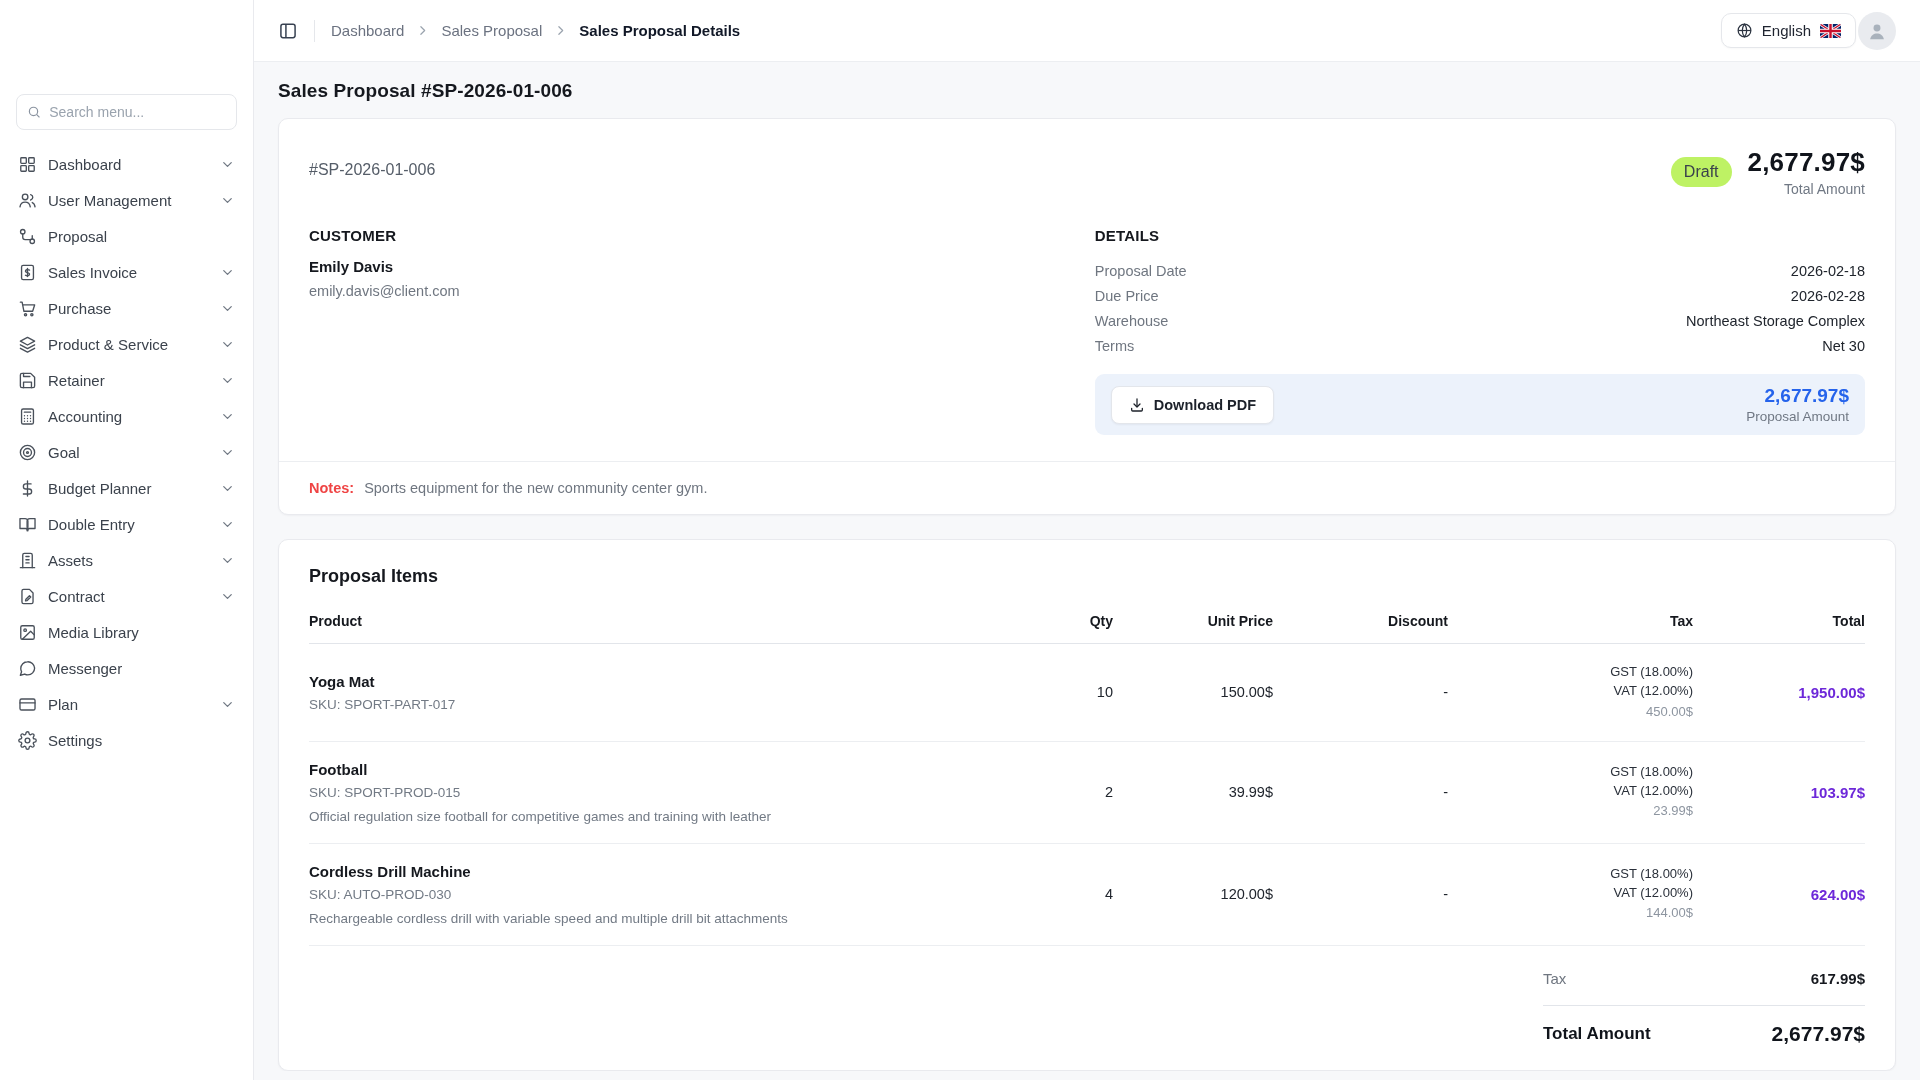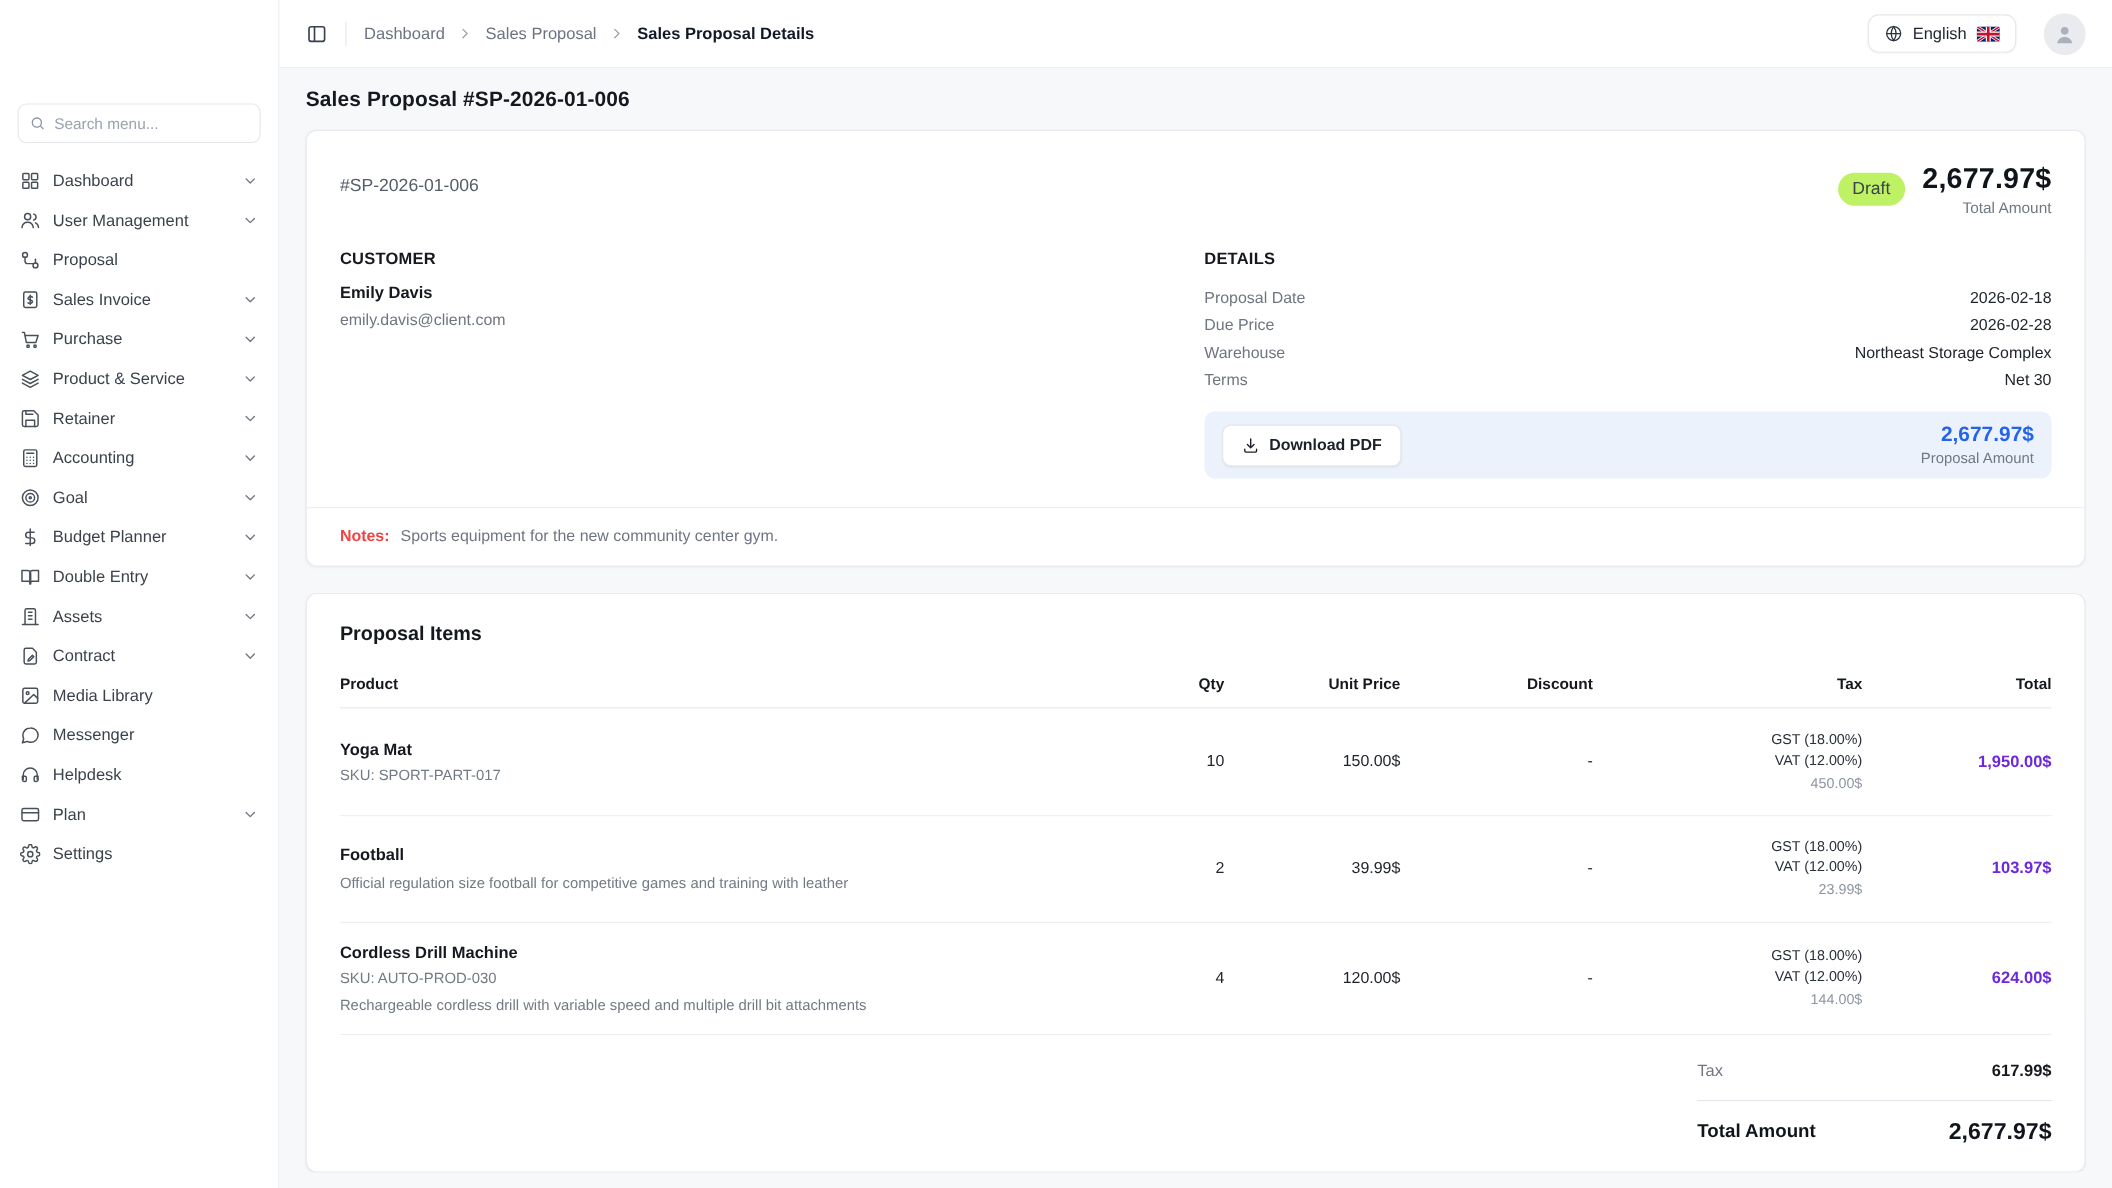--- a/index.html
+++ b/index.html
@@ -23,21 +23,21 @@
   
   .main { flex:1; height:100%; overflow:hidden; display:flex; flex-direction:column; background:#f7f8fa; }
   .topbar { height:62px; min-height:62px; background:#fff; border-bottom:1px solid #eceef1; display:flex; align-items:center; padding:0 24px; }
   .tb-toggle { display:flex; align-items:center; cursor:pointer; }
   .tb-toggle svg { width:20px; height:20px; stroke:#374151; stroke-width:1.8; fill:none; }
   .tb-div { width:1px; height:22px; background:#e5e7eb; margin:0 16px; }
   .crumbs { display:flex; align-items:center; gap:12px; font-size:15px; color:#6b7280; }
   .crumb { cursor:pointer; }
   .crumb-sep svg { width:13px; height:13px; stroke:#9aa3ae; stroke-width:2.2; fill:none; stroke-linecap:round; stroke-linejoin:round; display:block; }
   .crumb.current { color:#111827; font-weight:700; }
-  .tb-right { margin-left:auto; display:flex; align-items:center; gap:25px; }
+  .tb-right { margin-left:auto; display:flex; align-items:center; gap:2px; }
   .lang-btn { display:flex; align-items:center; gap:9px; border:1px solid #e5e7eb; border-radius:10px; padding:8px 14px; background:#fff; cursor:pointer; font-size:15px; color:#1f2430; box-shadow:0 1px 2px rgba(16,24,40,.03); }
   .lang-btn .globe svg { width:17px; height:17px; stroke:#2b3340; stroke-width:1.7; fill:none; display:block; }
   .flag { width:21px; height:14px; border-radius:2px; overflow:hidden; display:block; }
   .avatar { width:38px; height:38px; border-radius:50%; background:#e9ebef; display:flex; align-items:center; justify-content:center; cursor:pointer; }
   .avatar svg { width:22px; height:22px; fill:#a9b2bc; }
 
   .content { padding:16px 24px 0; overflow:hidden; }
   .page-title { font-size:19px; font-weight:800; color:#15181e; margin:2px 0 16px; letter-spacing:.1px; }
 
   .card { background:#fff; border:1px solid #e9eaee; border-radius:10px; box-shadow:0 1px 2px rgba(16,24,40,.04); }
@@ -326,29 +326,20 @@
 
       <div class="nav-item">
         <span class="nicon">
             <svg viewBox="0 0 24 24">
               <path d="M21 11.5a8.5 8.5 0 0 1-8.5 8.5 8.4 8.4 0 0 1-4-1L3 20.5 4.5 16a8.4 8.4 0 0 1-1-4A8.5 8.5 0 0 1 12 3.5a8.5 8.5 0 0 1 9 8z"></path>
             </svg>
           </span>
         <span class="nlabel">Messenger</span>
       </div>
 
-      <div class="nav-item">
-        <span class="nicon">
-            <svg viewBox="0 0 24 24">
-              <path d="M4 17v-5a8 8 0 0 1 16 0v5"></path>
-              <path d="M21 17.5a2 2 0 0 1-2 2h-1a1.5 1.5 0 0 1-1.5-1.5v-3A1.5 1.5 0 0 1 18 13.5h3zM3 17.5a2 2 0 0 0 2 2h1a1.5 1.5 0 0 0 1.5-1.5v-3A1.5 1.5 0 0 0 6 13.5H3z"></path>
-            </svg>
-          </span>
-        <span class="nlabel">Helpdesk</span>
-      </div>
 
       <div class="nav-item">
         <span class="nicon">
             <svg viewBox="0 0 24 24">
               <rect x="2.5" y="5" width="19" height="14" rx="2"></rect>
               <line x1="2.5" y1="10" x2="21.5" y2="10"></line>
             </svg>
           </span>
         <span class="nlabel">Plan</span>
         <span class="chev">
@@ -512,20 +503,21 @@
             <div>GST (18.00%)</div>
             <div>VAT (12.00%)</div>
             <div class="tax-amt">450.00$</div>
           </div>
           <div class="cell r total-cell">1,950.00$</div>
         </div>
 
         <div class="tgrid trow">
           <div class="cell">
             <div class="p-name">Football</div>
+            <div class="p-sku">SKU: SPORT-PROD-015</div>
             <div class="p-desc">Official regulation size football for competitive games and training with leather</div>
           </div>
           <div class="cell r">2</div>
           <div class="cell r">39.99$</div>
           <div class="cell r">-</div>
           <div class="cell r tax-cell">
             <div>GST (18.00%)</div>
             <div>VAT (12.00%)</div>
             <div class="tax-amt">23.99$</div>
           </div>

